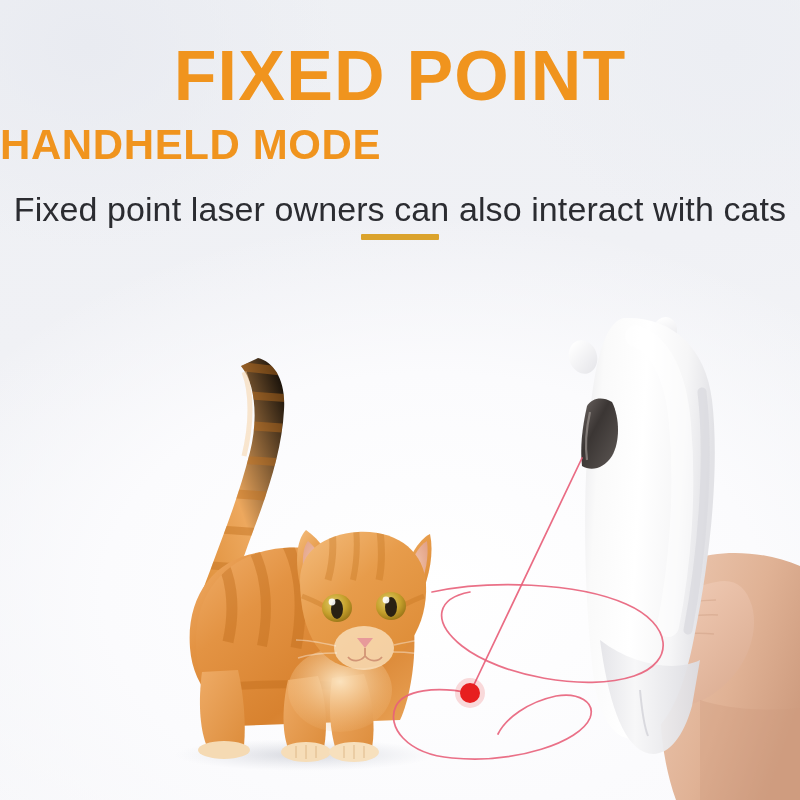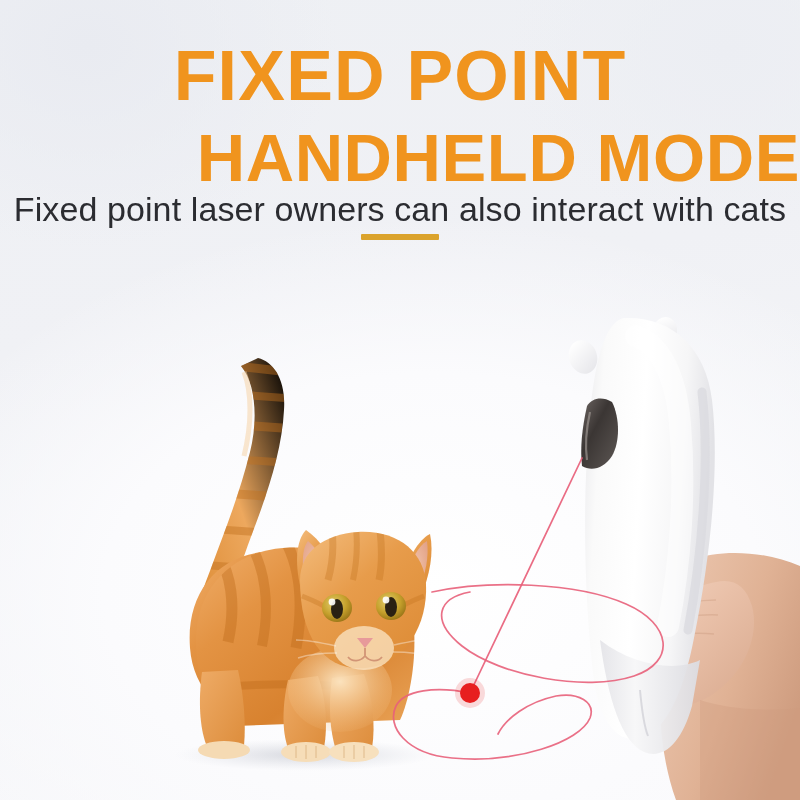--- a/index.html
+++ b/index.html
@@ -47,22 +47,22 @@
     line-height: 1;
     font-weight: bold;
     letter-spacing: 1.2px;
     color: #f0941e;
     white-space: nowrap;
   }
   .subhead {
     position: absolute;
     left: 0; right: 0;
     top: 124px;
-    text-align: right;
-    font-size: 67px;
+    text-align: left;
+    font-size: 42px;
     line-height: 1;
     font-weight: bold;
     letter-spacing: 0.6px;
     color: #f0941e;
     white-space: nowrap;
   }
   .tagline {
     position: absolute;
     left: 0; right: 0;
     top: 192px;

